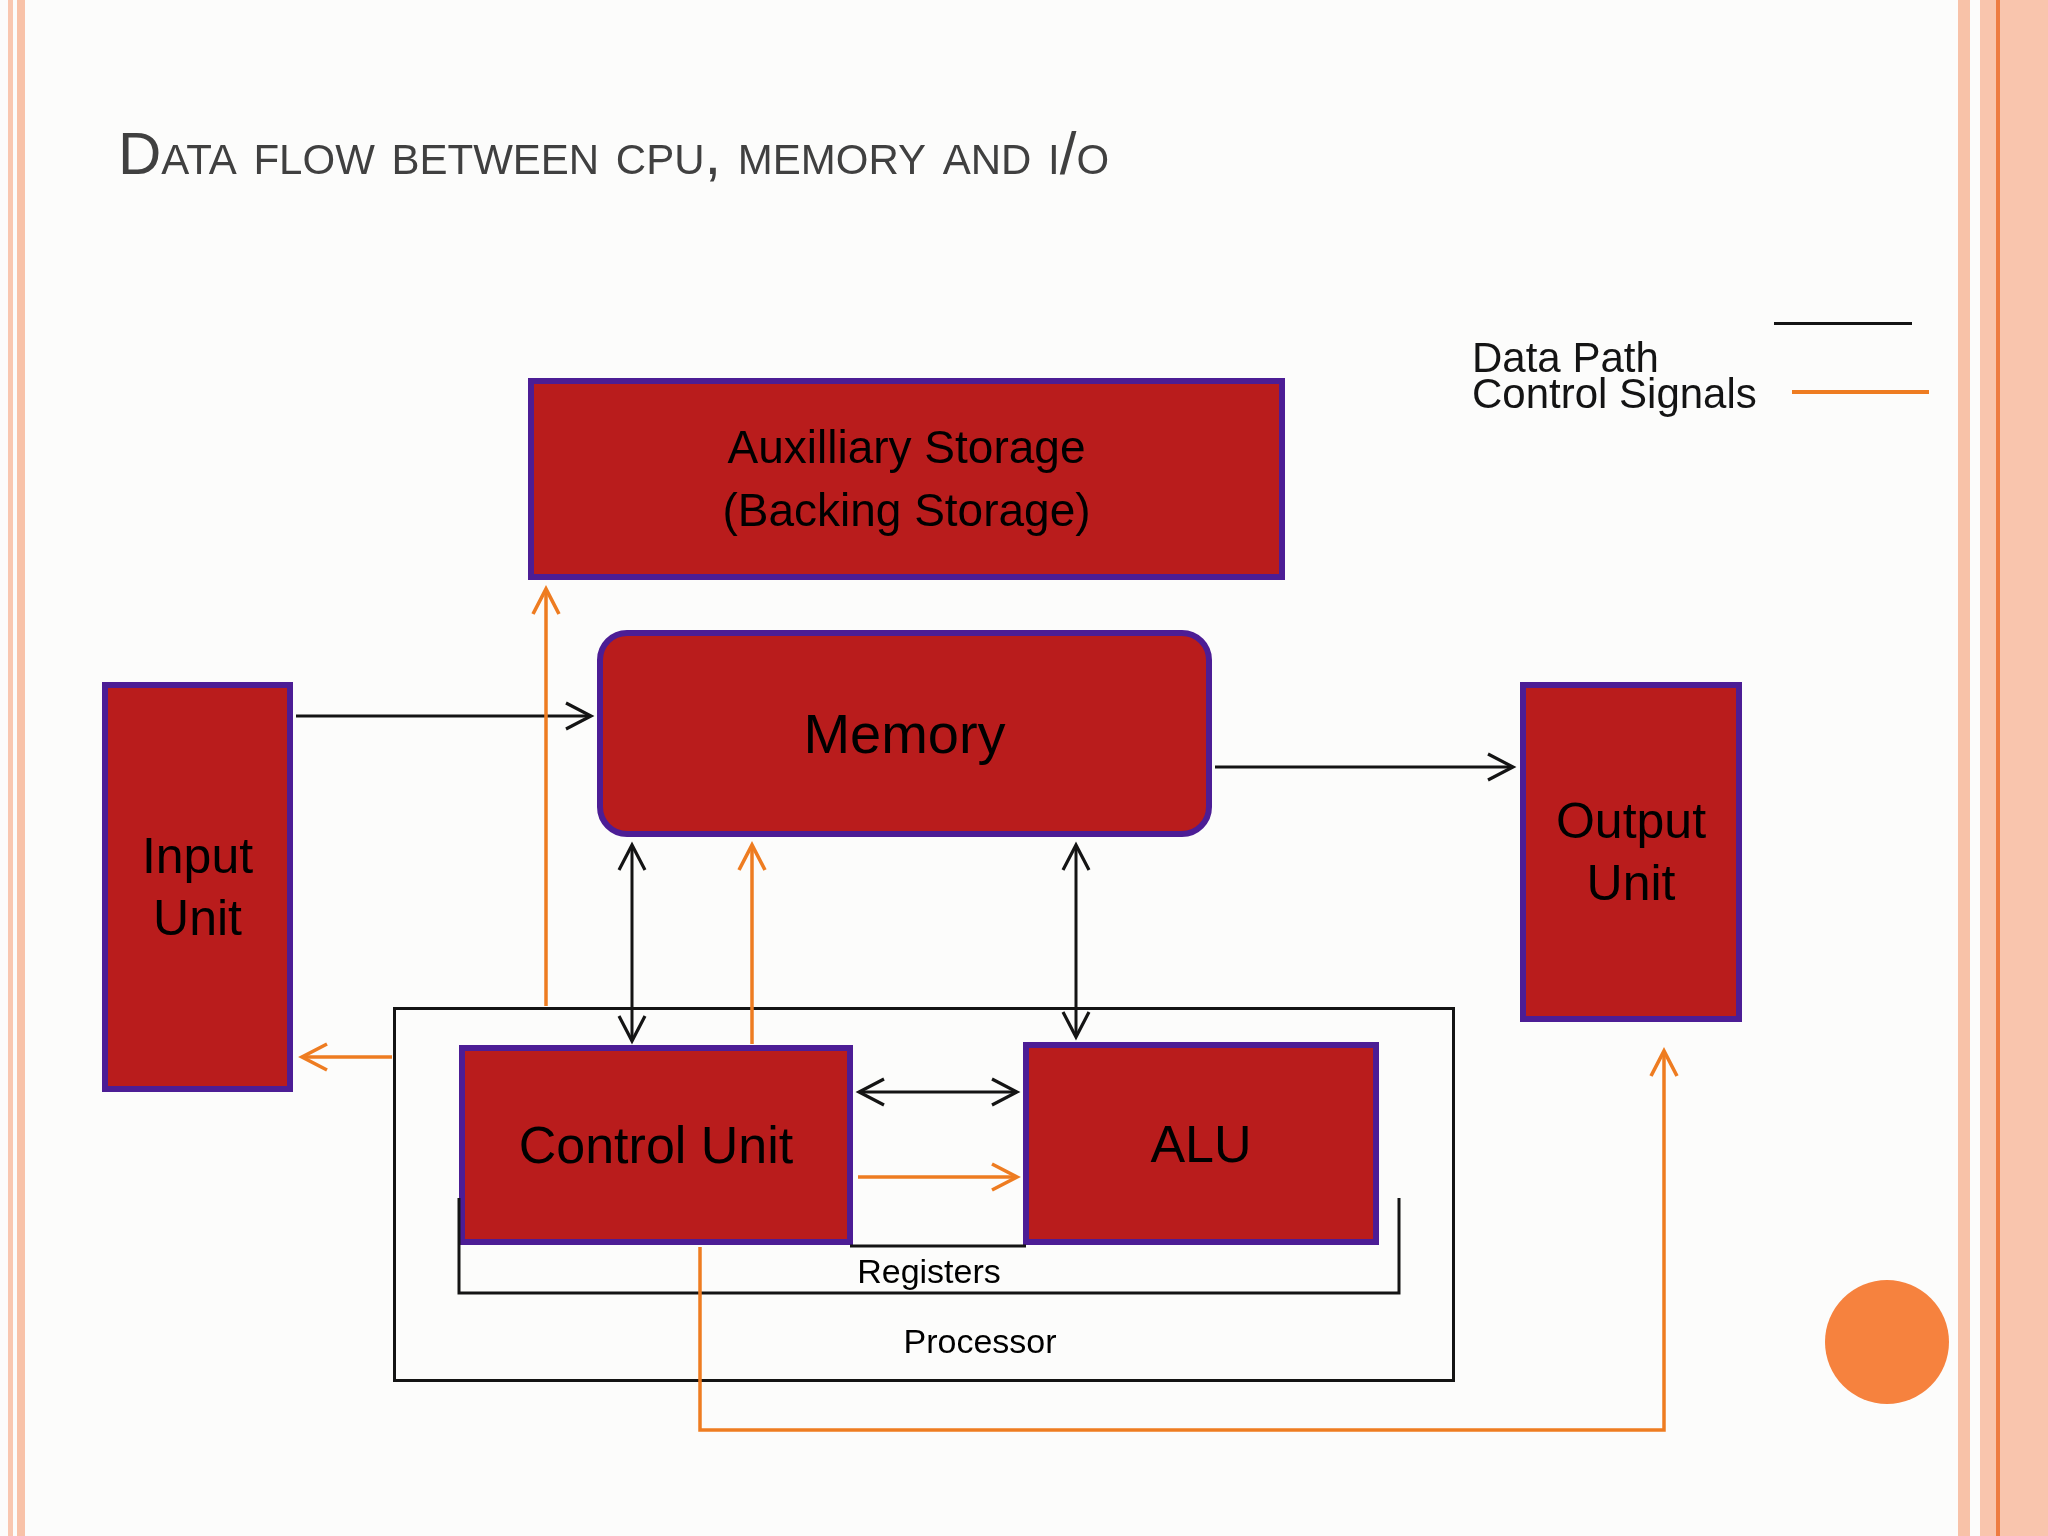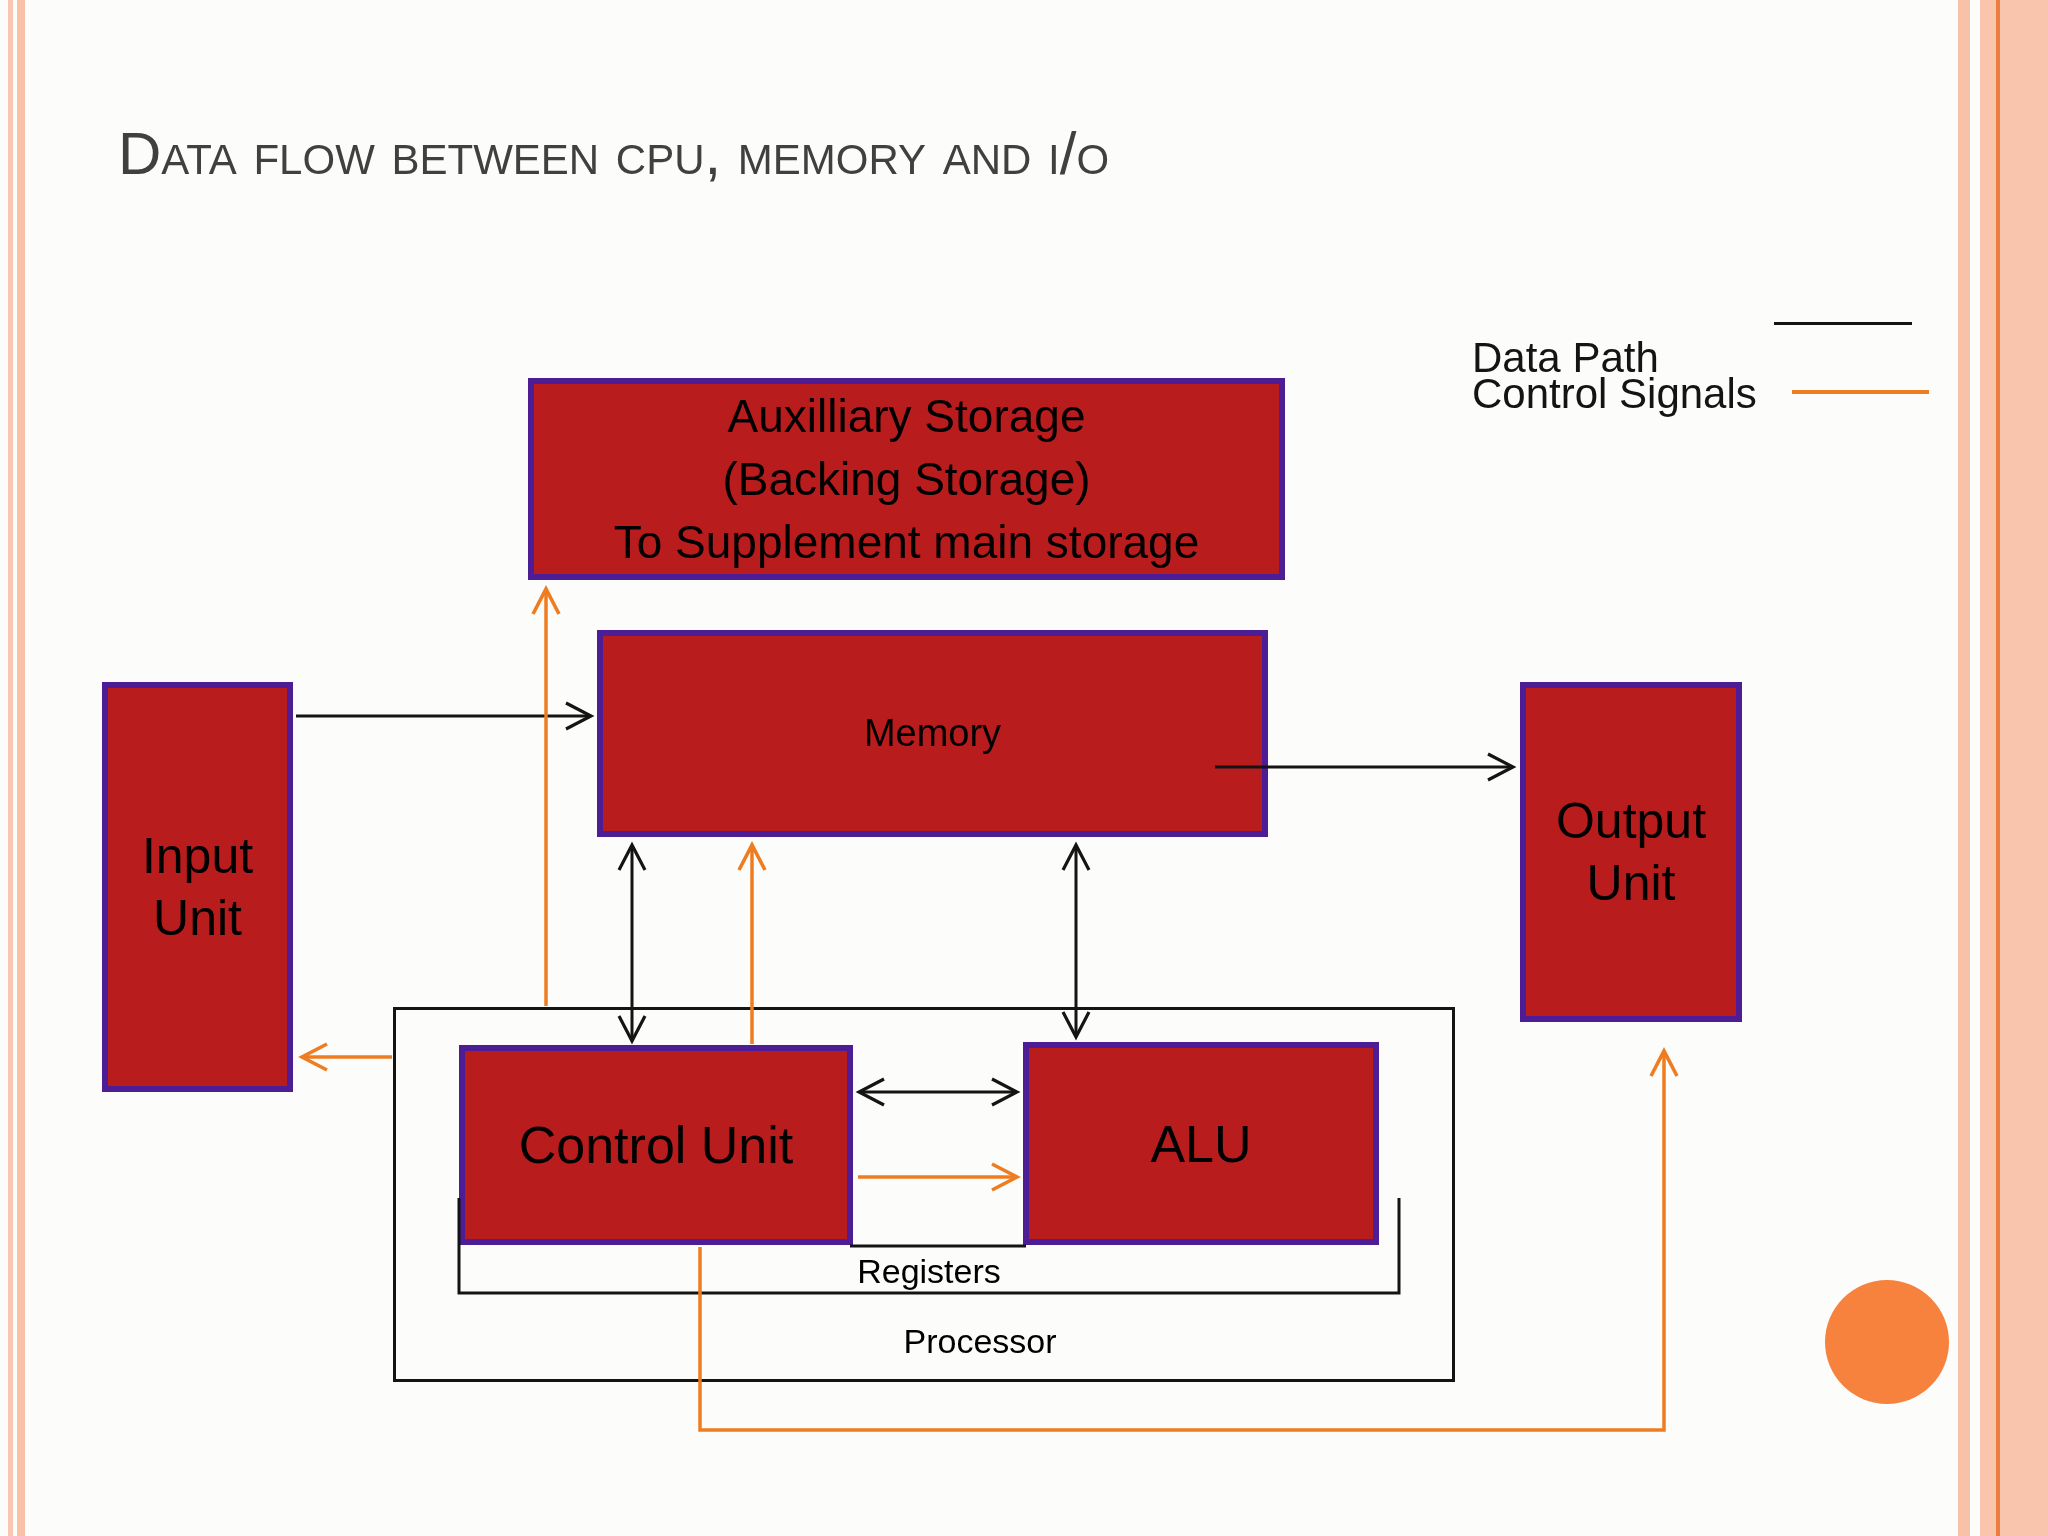--- a/index.html
+++ b/index.html
@@ -30,21 +30,21 @@
   .legend-line-black{left:1774px;top:322px;width:138px;height:3px;background:#141414;}
   .legend-line-orange{left:1792px;top:390px;width:137px;height:4px;background:#ee7c21;}
   
   .gbox{
     position:absolute;background:#b91c1c;border:6px solid #4c1d95;box-sizing:border-box;
     display:flex;flex-direction:column;align-items:center;justify-content:center;
     text-align:center;color:#000;z-index:2;
   }
   .gbox span{display:block;}
   .box-aux{left:528px;top:378px;width:757px;height:202px;font-size:46px;line-height:63px;}
-  .box-memory{left:597px;top:630px;width:671px;height:207px;font-size:38px;}
+  .box-memory{left:597px;top:630px;width:615px;height:207px;font-size:56px;border-radius:30px;}
   .box-input{left:102px;top:682px;width:191px;height:410px;font-size:50px;line-height:62px;}
   .box-output{left:1520px;top:682px;width:222px;height:340px;font-size:50px;line-height:62px;}
   .box-processor{
     position:absolute;left:393px;top:1007px;width:1062px;height:375px;
     border:3px solid #141414;box-sizing:border-box;background:transparent;z-index:1;
   }
   .box-cu{left:459px;top:1045px;width:394px;height:200px;font-size:52px;}
   .box-alu{left:1023px;top:1042px;width:356px;height:203px;font-size:52px;}
   .small-label{position:absolute;font-size:34px;color:#000;text-align:center;z-index:3;}
   .label-registers{left:459px;top:1252px;width:940px;}
@@ -73,21 +73,20 @@
   </h1>
 
   <div class="legend-label legend-dp">Data Path</div>
   <div class="legend-line legend-line-black"></div>
   <div class="legend-label legend-cs">Control Signals</div>
   <div class="legend-line legend-line-orange"></div>
 
   <div class="gbox box-aux">
     <span>Auxilliary Storage</span>
     <span>(Backing Storage)</span>
-    <span>To Supplement main storage</span>
   </div>
 
   <div class="gbox box-memory">
     <span>Memory</span>
   </div>
 
   <div class="gbox box-input">
     <span>Input</span>
     <span>Unit</span>
   </div>

